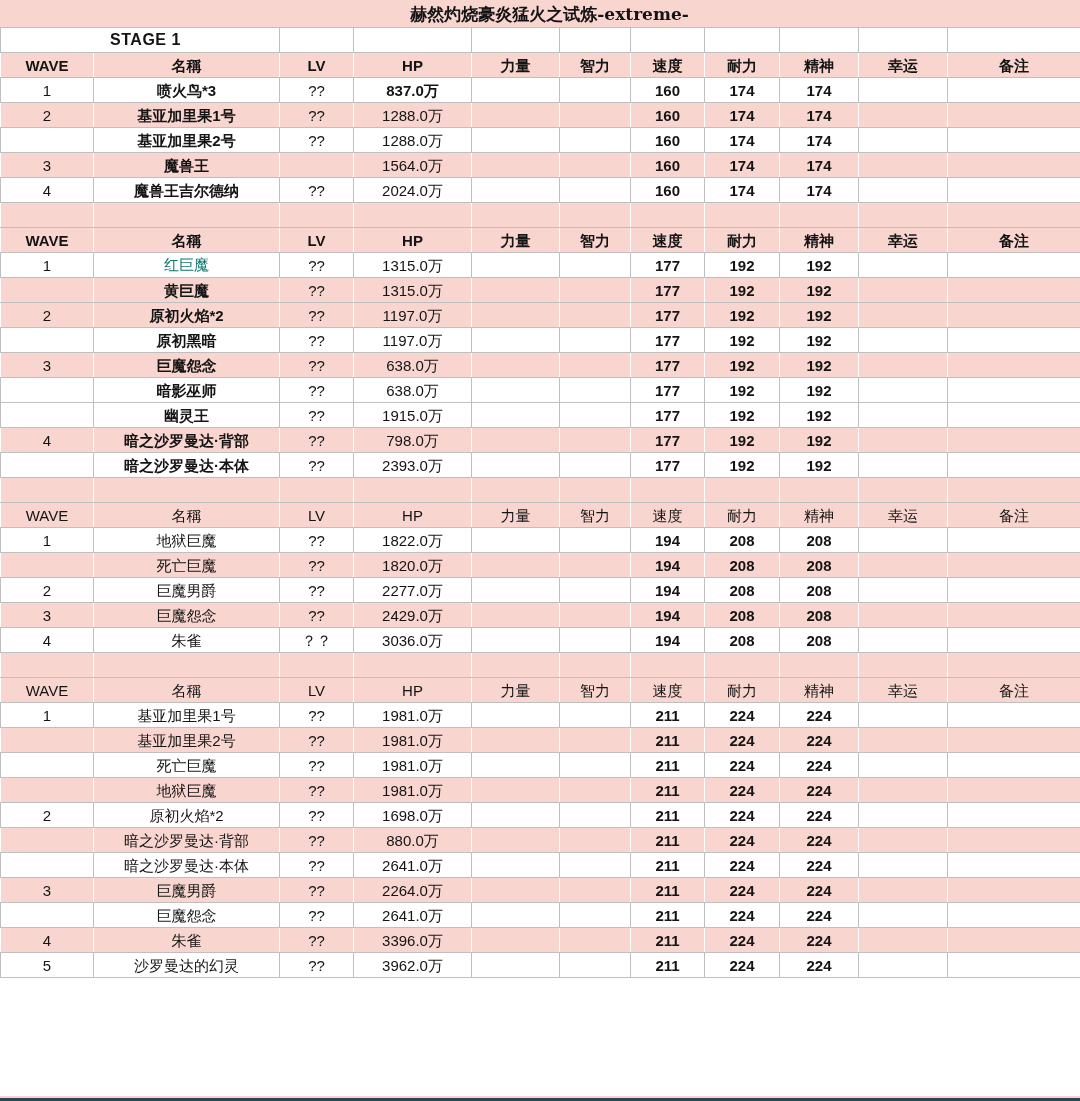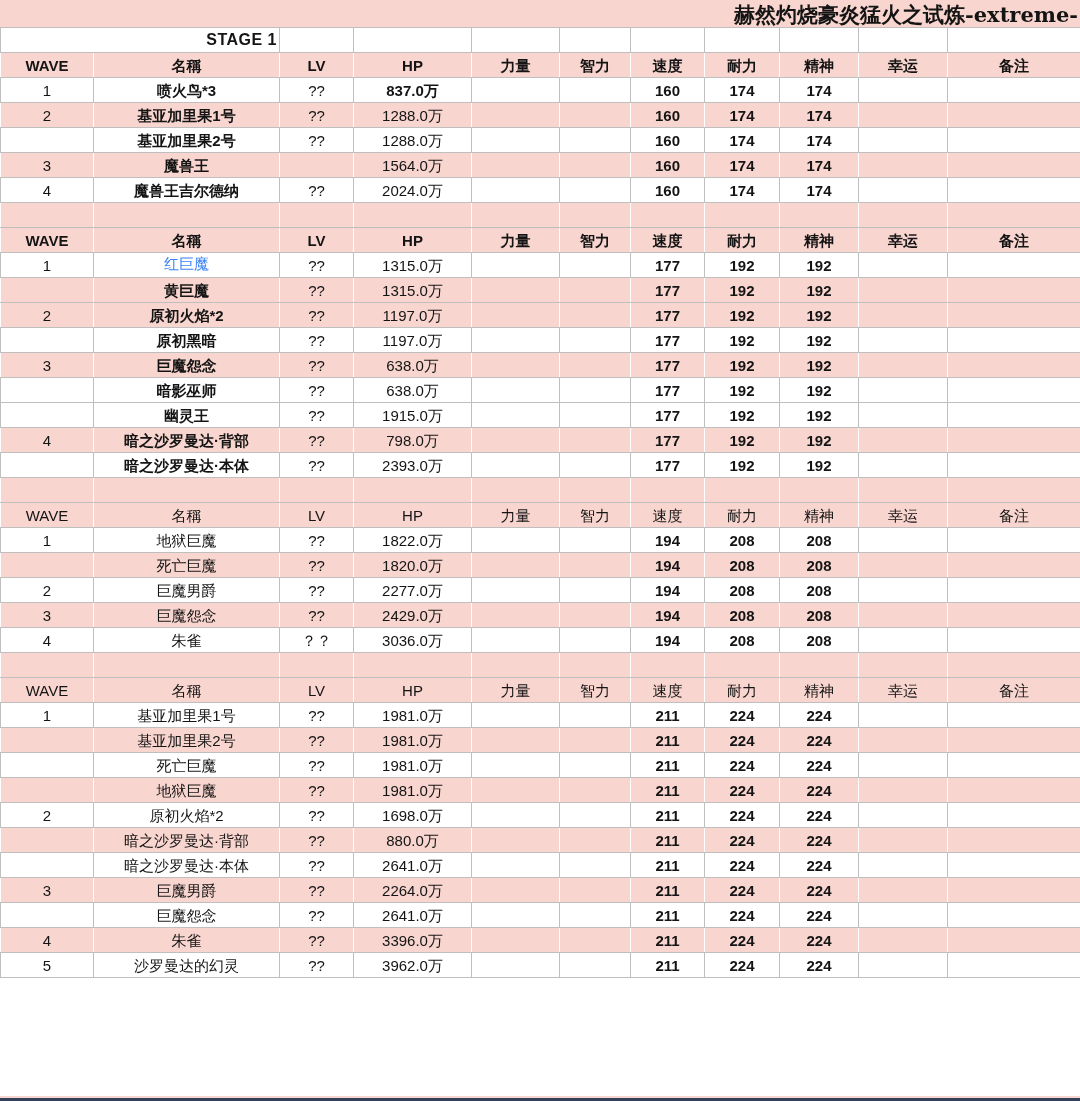--- a/index.html
+++ b/index.html
@@ -24,31 +24,31 @@
     white-space:nowrap;overflow:hidden;
   }
   tr.pink td{
     background:var(--pink,#f8d5cf);
     border-left-color:#ffffff;border-right-color:#ffffff;
   }
   tr.title-row td{
     background:var(--pink,#f8d5cf);
     border-left-color:var(--pink,#f8d5cf);border-right-color:var(--pink,#f8d5cf);
     border-top-color:var(--pink,#f8d5cf);
-    text-align:right;font-weight:bold;font-size:21px;height:26px;
+    text-align:center;font-weight:bold;font-size:17px;height:26px;
     font-family:"DejaVu Serif","Liberation Serif",serif;
     padding-left:20px;
   }
   tr.stage-row td{background:#ffffff;}
-  tr.stage-row td.stage-cell{text-align:right;padding-left:13px;font-size:16px;letter-spacing:.5px;}
+  tr.stage-row td.stage-cell{text-align:center;padding-left:13px;font-size:16px;letter-spacing:.5px;}
   tr.hb td{font-weight:bold;}           
   tr.stage-row.hb td.stage-cell{font-weight:bold;}
   td.b{font-weight:bold;}               
   td.nameb{font-weight:bold;}           
-  td.serif{font-family:Liberation Mono, monospace;font-weight:normal;color:#3b82f6;}
+  td.serif{font-family:Liberation Serif, serif;font-weight:normal;color:#0f766e;}
   .bottom-sliver{position:absolute;left:0;right:0;bottom:3px;height:2px;background:var(--pink,#f8d5cf);}
   .bottom-bar{position:absolute;left:0;right:0;bottom:0;height:3px;background:var(--bar,#33405a);}
 </style>
 </head>
 <body style="--pink: #f8d5cf; --grid: #bfbfbf; --text: #141414; --bar: #33405a;">
 
 <table>
   <colgroup>
     <col class="c0">
       <col class="c1">

